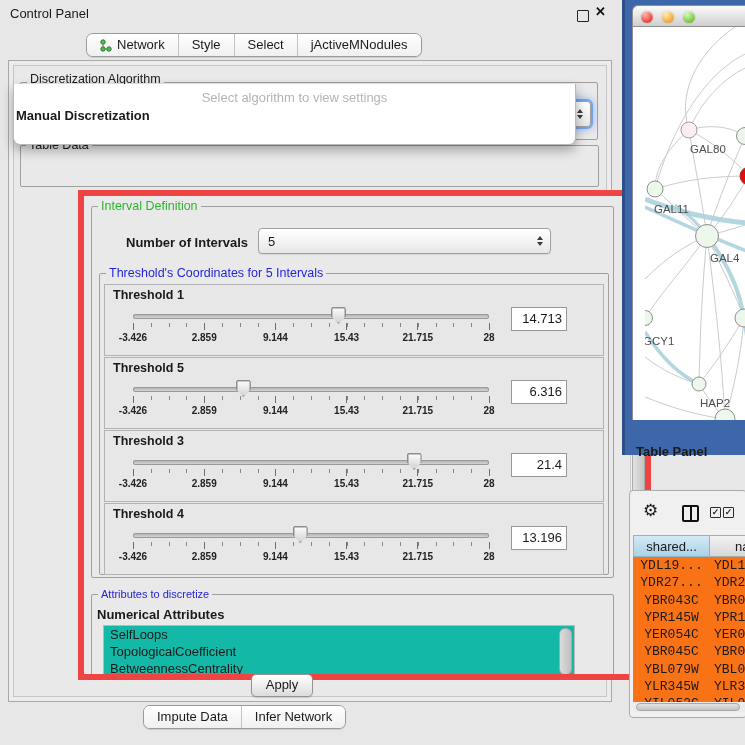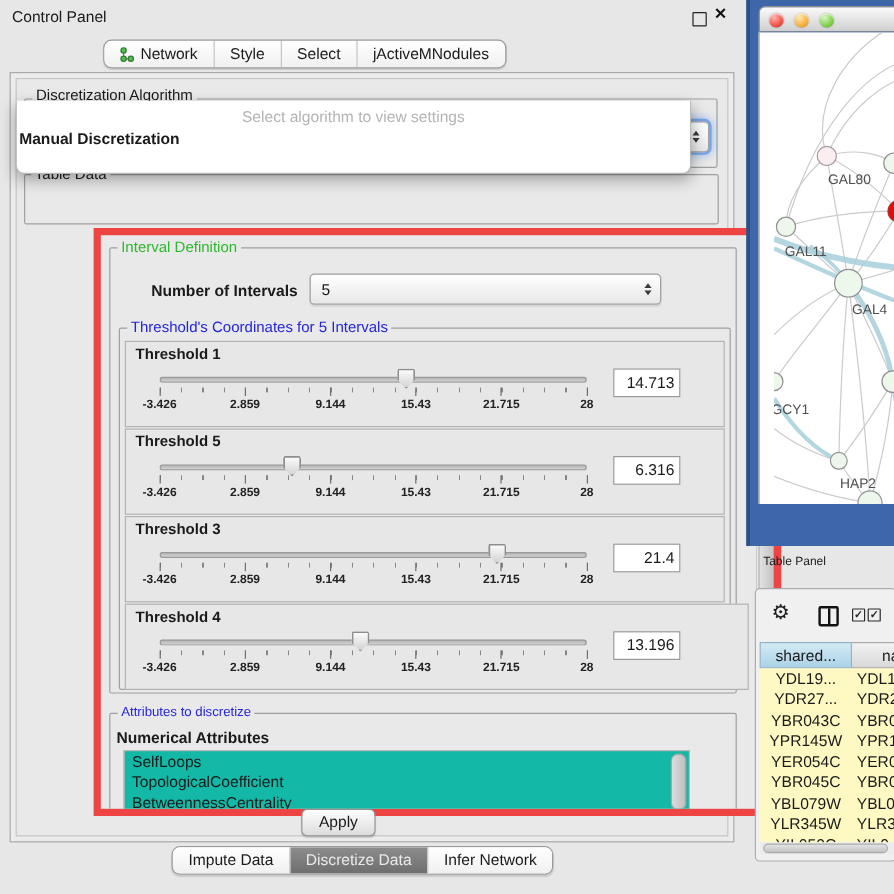--- a/index.html
+++ b/index.html
@@ -108,34 +108,34 @@
   #light-green{left:50px;background:radial-gradient(circle at 35% 30%,#d7f6c4,#7fd148 60%,#4f9f28);}
   #net-canvas-wrap{position:absolute;left:0;top:22px;width:113px;height:393px;background:#fff;
                    border-left:1px solid #8f8f8f;box-sizing:border-box;overflow:hidden;padding-left:12px;}
   #net-canvas .g-edge{stroke:#cbcbcb;stroke-width:1;fill:none;}
   #net-canvas .g-teal{stroke:#a6cfdb;fill:none;opacity:.85;}
   #net-canvas .node{fill:#edf7ec;stroke:#8f8f8f;stroke-width:1;}
   #net-canvas .node.pink{fill:#faeef1;stroke:#a89a9e;}
   #net-canvas .node.red{fill:#e60b0b;stroke:#b03030;}
   #net-canvas text{font-family:"Liberation Sans",sans-serif;font-size:11.5px;fill:#4f4f4f;}
 
-  #tp-strip-title{left:636px;top:463px;font-size:10px;}
+  #tp-strip-title{left:636px;top:444px;font-size:13px;font-weight:bold;}
   #tp-box{left:629px;top:490px;width:116px;height:226px;border:1px solid #adadad;border-radius:4px;background:#f0f0f0;}
   #gear-icon{left:643px;top:502px;font-size:17px;line-height:17px;color:#1c1c1c;}
   #split-icon{left:682px;top:505px;width:13px;height:13px;border:2px solid #111;border-radius:2px;}
   #split-icon i{position:absolute;left:5.5px;top:0;width:2px;height:13px;background:#111;display:block;}
   .cbx{width:9px;height:9px;border:1.5px solid #2a2a2a;border-radius:1px;font-size:9px;line-height:9px;
        text-align:center;color:#2a2a2a;font-weight:bold;}
   #cbx1{left:710px;top:507px;} #cbx2{left:723px;top:507px;}
 
   #th-col1{left:633px;top:535px;width:77px;height:22px;background:linear-gradient(#d3eaf5,#abd2e6);
            border:1px solid #8fb3c7;box-sizing:border-box;font-size:13px;text-align:center;line-height:21px;}
   #th-col2{left:710px;top:535px;width:60px;height:22px;background:linear-gradient(#f2f2f2,#d8d8d8);
            border:1px solid #a9a9a9;border-left:none;box-sizing:border-box;font-size:13px;line-height:21px;padding-left:25px;}
-  #table-rows{left:633px;top:557px;width:112px;height:145px;background:#fef9c3;overflow:hidden;}
+  #table-rows{left:633px;top:557px;width:112px;height:145px;background:#f97316;overflow:hidden;font-family:Liberation Mono, monospace;}
   .trow{position:absolute;left:0;width:200px;height:17px;font-size:13px;line-height:17px;}
   .trow .c1{position:absolute;left:0;width:77px;text-align:center;}
   .trow .c2{position:absolute;left:81px;white-space:nowrap;}
   #tp-hscroll{left:633px;top:702px;width:112px;height:10px;background:#ececec;}
   #tp-hscroll .thumb{position:absolute;left:3px;top:1px;width:104px;height:8px;border-radius:5px;
            background:linear-gradient(#e3e3e3,#c3c3c3);border:1px solid #a8a8a8;box-sizing:border-box;}
 </style>
 </head>
 <body>
 
@@ -252,21 +252,21 @@
               <div class="t-major" style="left: 169.9px;"></div>
               <div class="t-ticklabel" style="left: 148.4px;">9.144</div>
               <div class="t-major" style="left: 241.1px;"></div>
               <div class="t-ticklabel" style="left: 219.6px;">15.43</div>
               <div class="t-major" style="left: 312.3px;"></div>
               <div class="t-ticklabel" style="left: 290.8px;">21.715</div>
               <div class="t-major" style="left: 383.5px;"></div>
               <div class="t-ticklabel" style="left: 362px;">28</div>
               <div class="t-value">21.4</div>
             </div>
-            <div class="threshold-box" style="top: 229px; padding-left: 20px;">
+            <div class="threshold-box" style="top: 229px;">
               <div class="t-label">Threshold 4</div>
               <div class="t-track"></div>
               <div class="t-thumb" style="left: 187.8px;"></div>
               <div class="t-minor"></div>
               <div class="t-major" style="left: 27.5px;"></div>
               <div class="t-ticklabel" style="left: 6px;">-3.426</div>
               <div class="t-major" style="left: 98.7px;"></div>
               <div class="t-ticklabel" style="left: 77.2px;">2.859</div>
               <div class="t-major" style="left: 169.9px;"></div>
               <div class="t-ticklabel" style="left: 148.4px;">9.144</div>
@@ -295,23 +295,20 @@
     <div id="settings-sb">
         <div class="thumb"></div>
       </div>
   </div>
 
   <div id="apply-btn" class="abs">Apply</div>
 
   <div id="bottom-tabs" class="abs tabbar">
       <div class="tab">
         <span>Impute Data</span>
-      </div>
-      <div class="tab sel">
-        <span>Discretize Data</span>
       </div>
       <div class="tab">
         <span>Infer Network</span>
       </div>
     </div>
 
   <div id="net-frame" class="abs"></div>
   <div id="net-window" class="abs">
     <div id="net-titlebar">
       <span id="light-red" class="light"></span>

